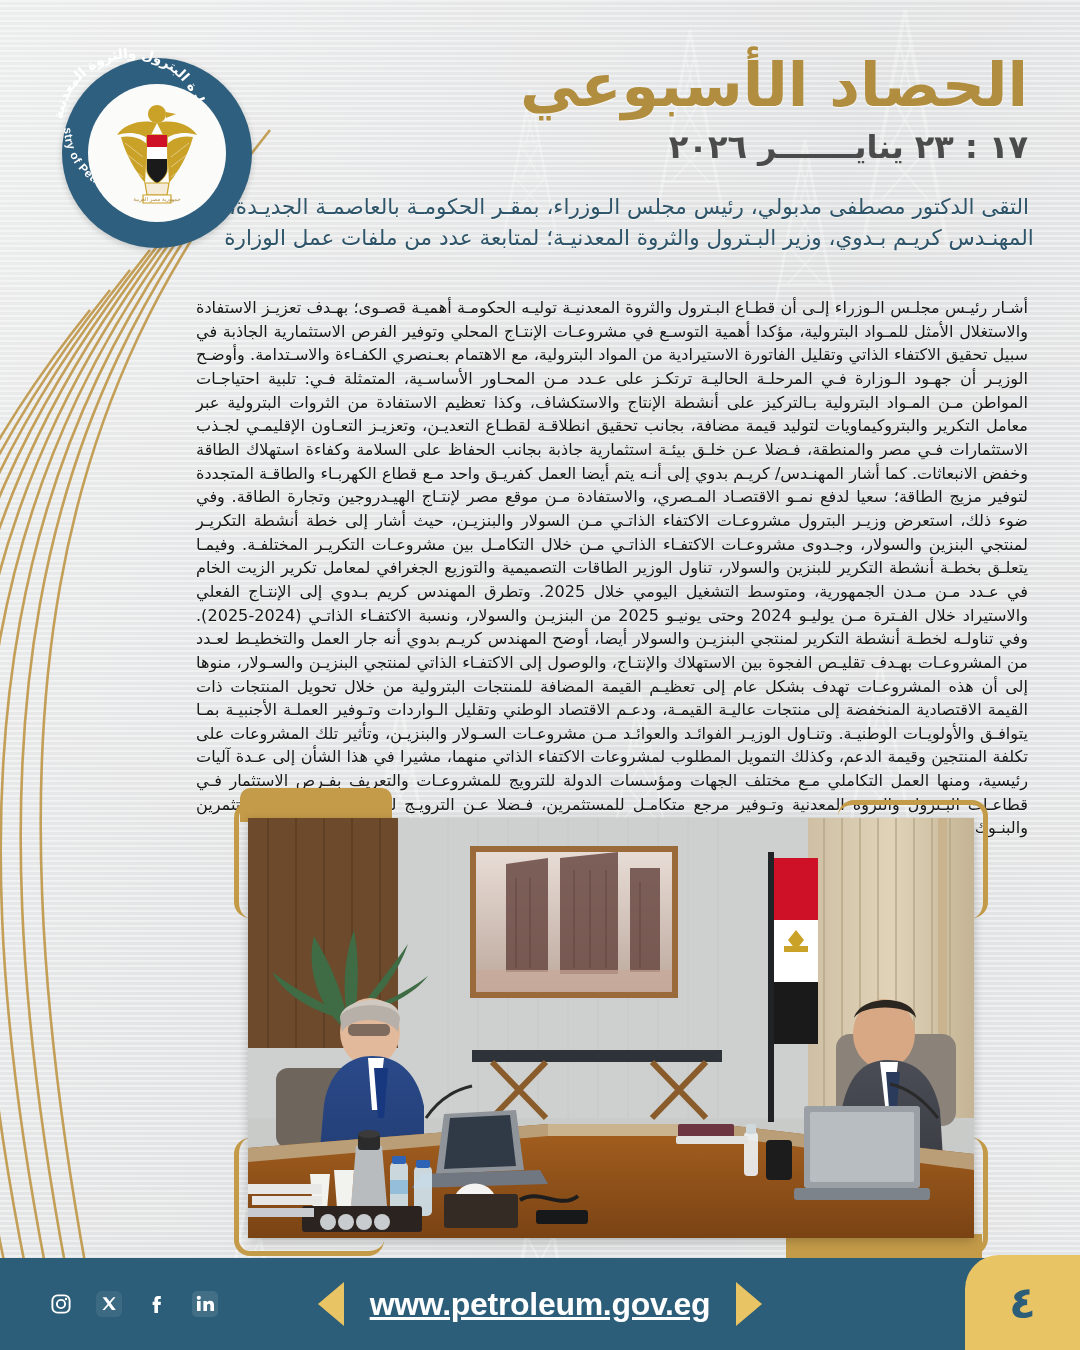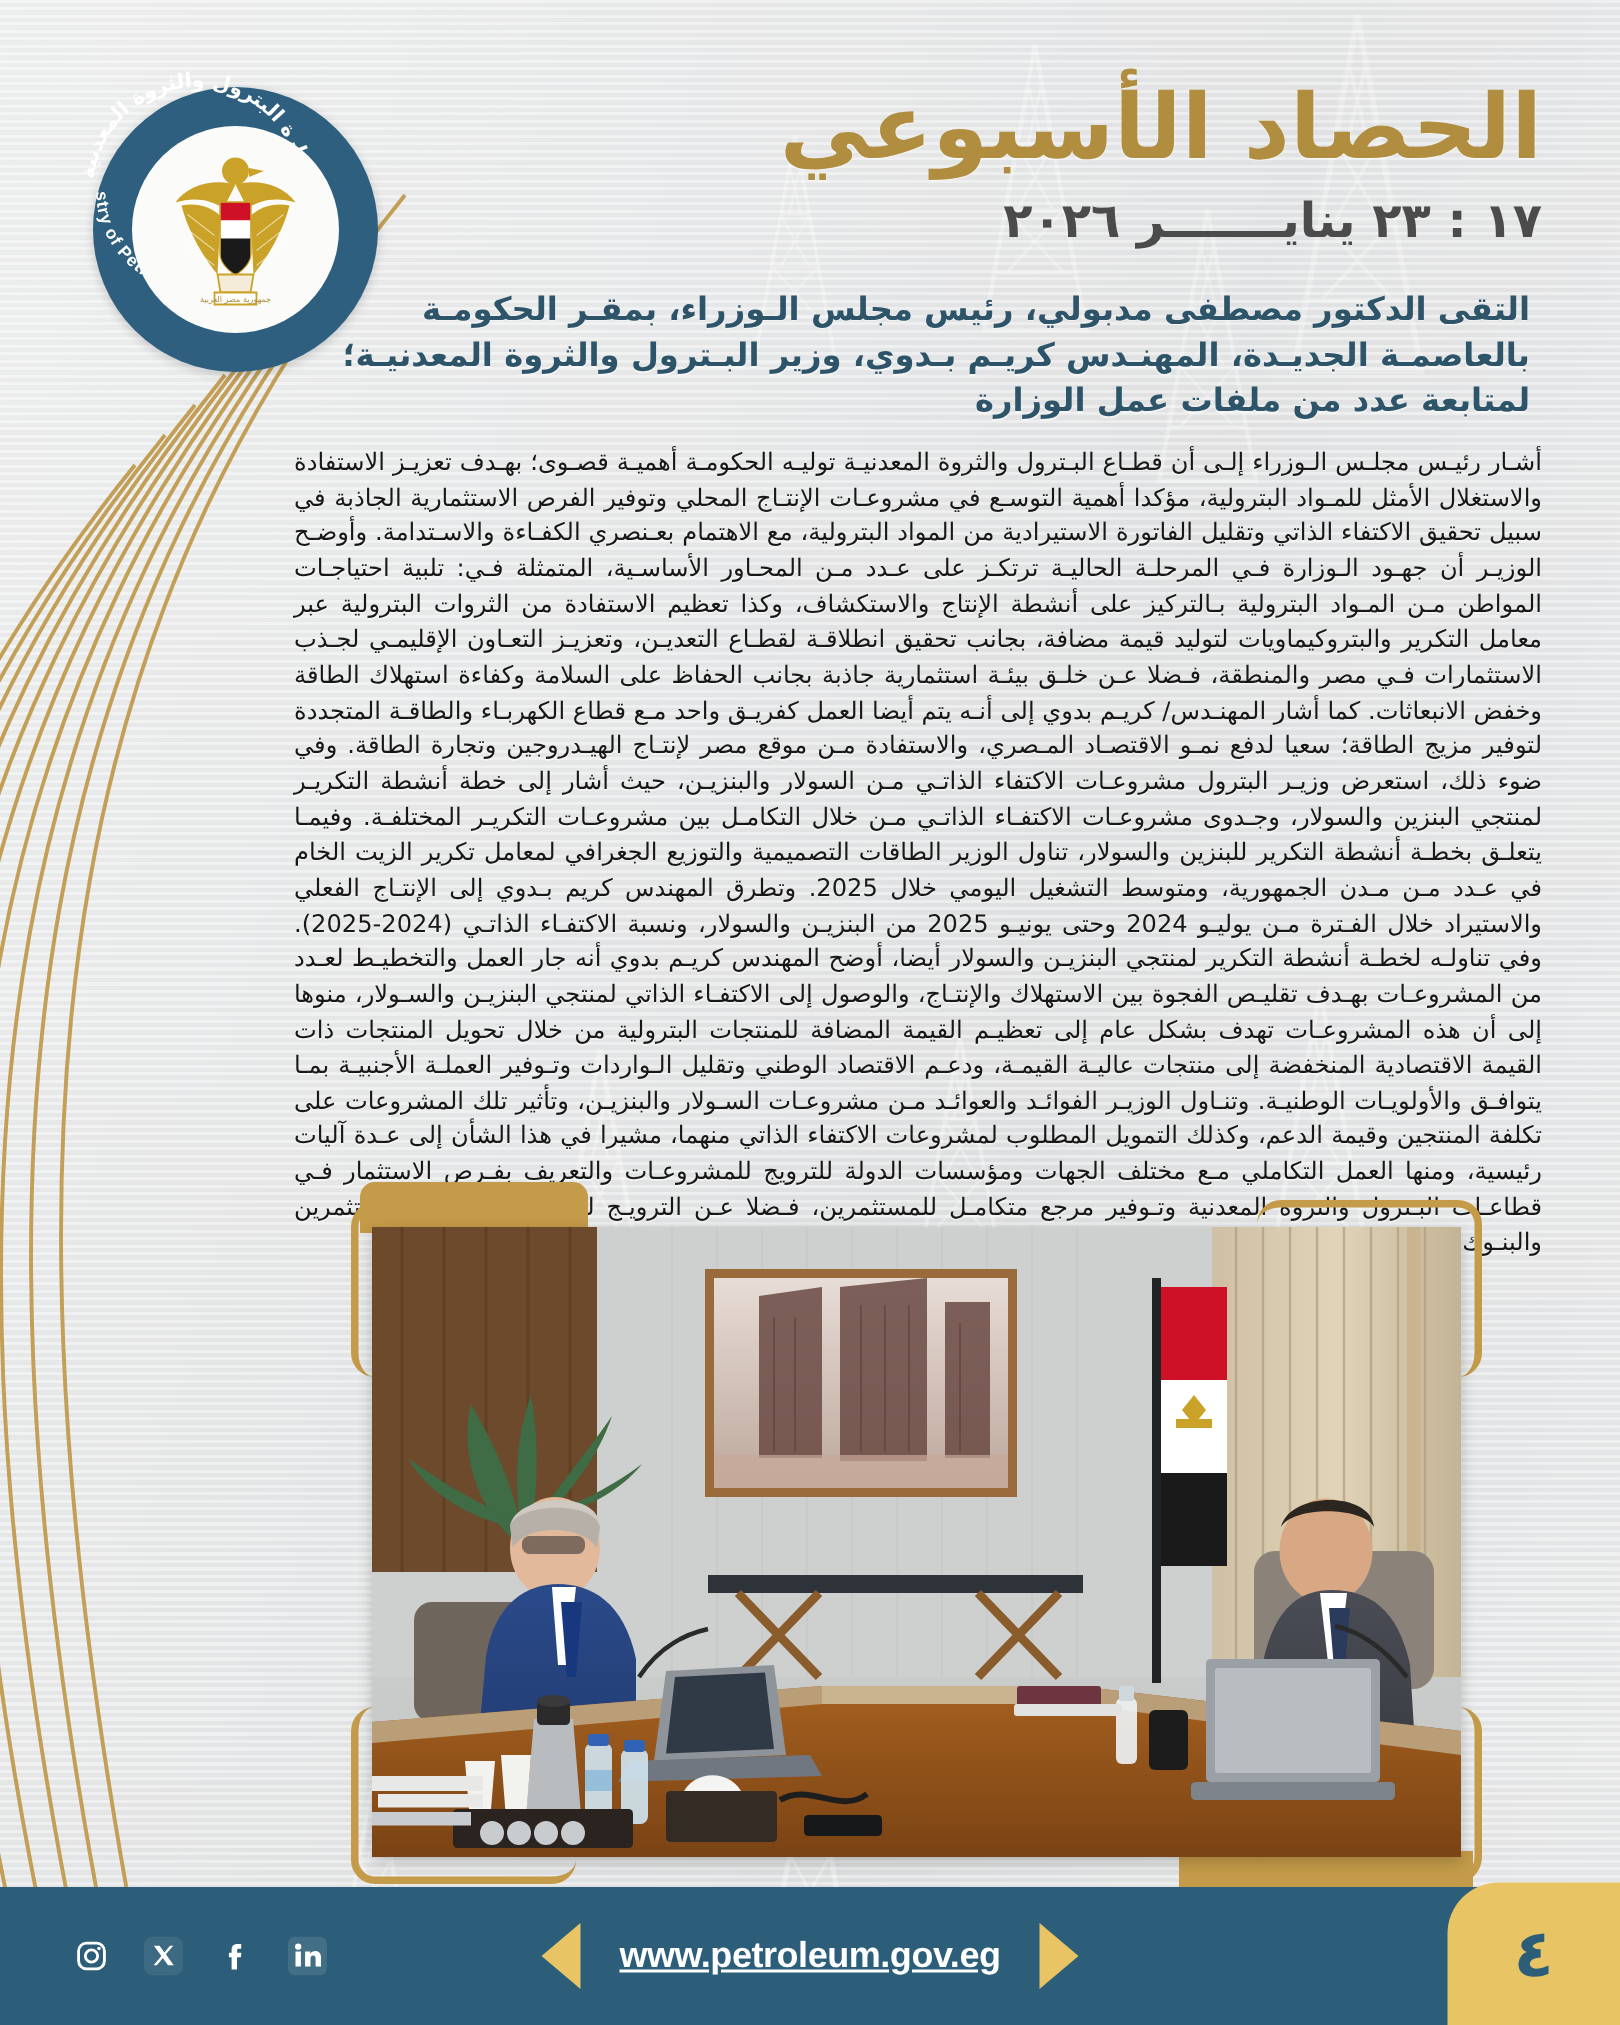--- a/index.html
+++ b/index.html
@@ -82,26 +82,26 @@
     direction:rtl;
   }
   .date-line {
     position:absolute; right:52px; top:128px;
     font-size:32px; font-weight:bold;
     color:#4b4b4b;
     direction:rtl; white-space:nowrap;
   }
 
   .subtitle {
-    position:absolute; right:60px; top:192px;
+    position:absolute; right:36px; top:192px;
     width:830px;
-    font-size:21.5px; font-weight:bold;
+    font-size:21.5px; font-weight:normal;
     line-height:1.42;
     color:#2d5468;
-    text-align:right;
+    text-align:center;
     direction:rtl;
     text-shadow:0 1px 0 rgba(255,255,255,.55);
   }
 
   
   .body-copy {
     position:absolute; right:52px; top:296px;
     width:832px;
     font-size:16.1px;
     line-height:1.47;
@@ -175,21 +175,21 @@
     direction:ltr;
   }
   .arrow-l, .arrow-r {
     width:0; height:0;
     border-top:22px solid transparent;
     border-bottom:22px solid transparent;
   }
   .arrow-l { border-right:26px solid #e8c464; }
   .arrow-r { border-left:26px solid #e8c464; }
   .footer-url {
-    font-size:24px; font-weight:bold; color:#fff;
+    font-size:32px; font-weight:bold; color:#fff;
     letter-spacing:-.3px;
     font-family:"Liberation Sans",sans-serif;
   }
 
   .page-badge {
     position:absolute; right:0; bottom:0;
     width:115px; height:95px;
     background:#e8c464;
     border-top-left-radius:34px;
     display:flex; align-items:center; justify-content:center;

